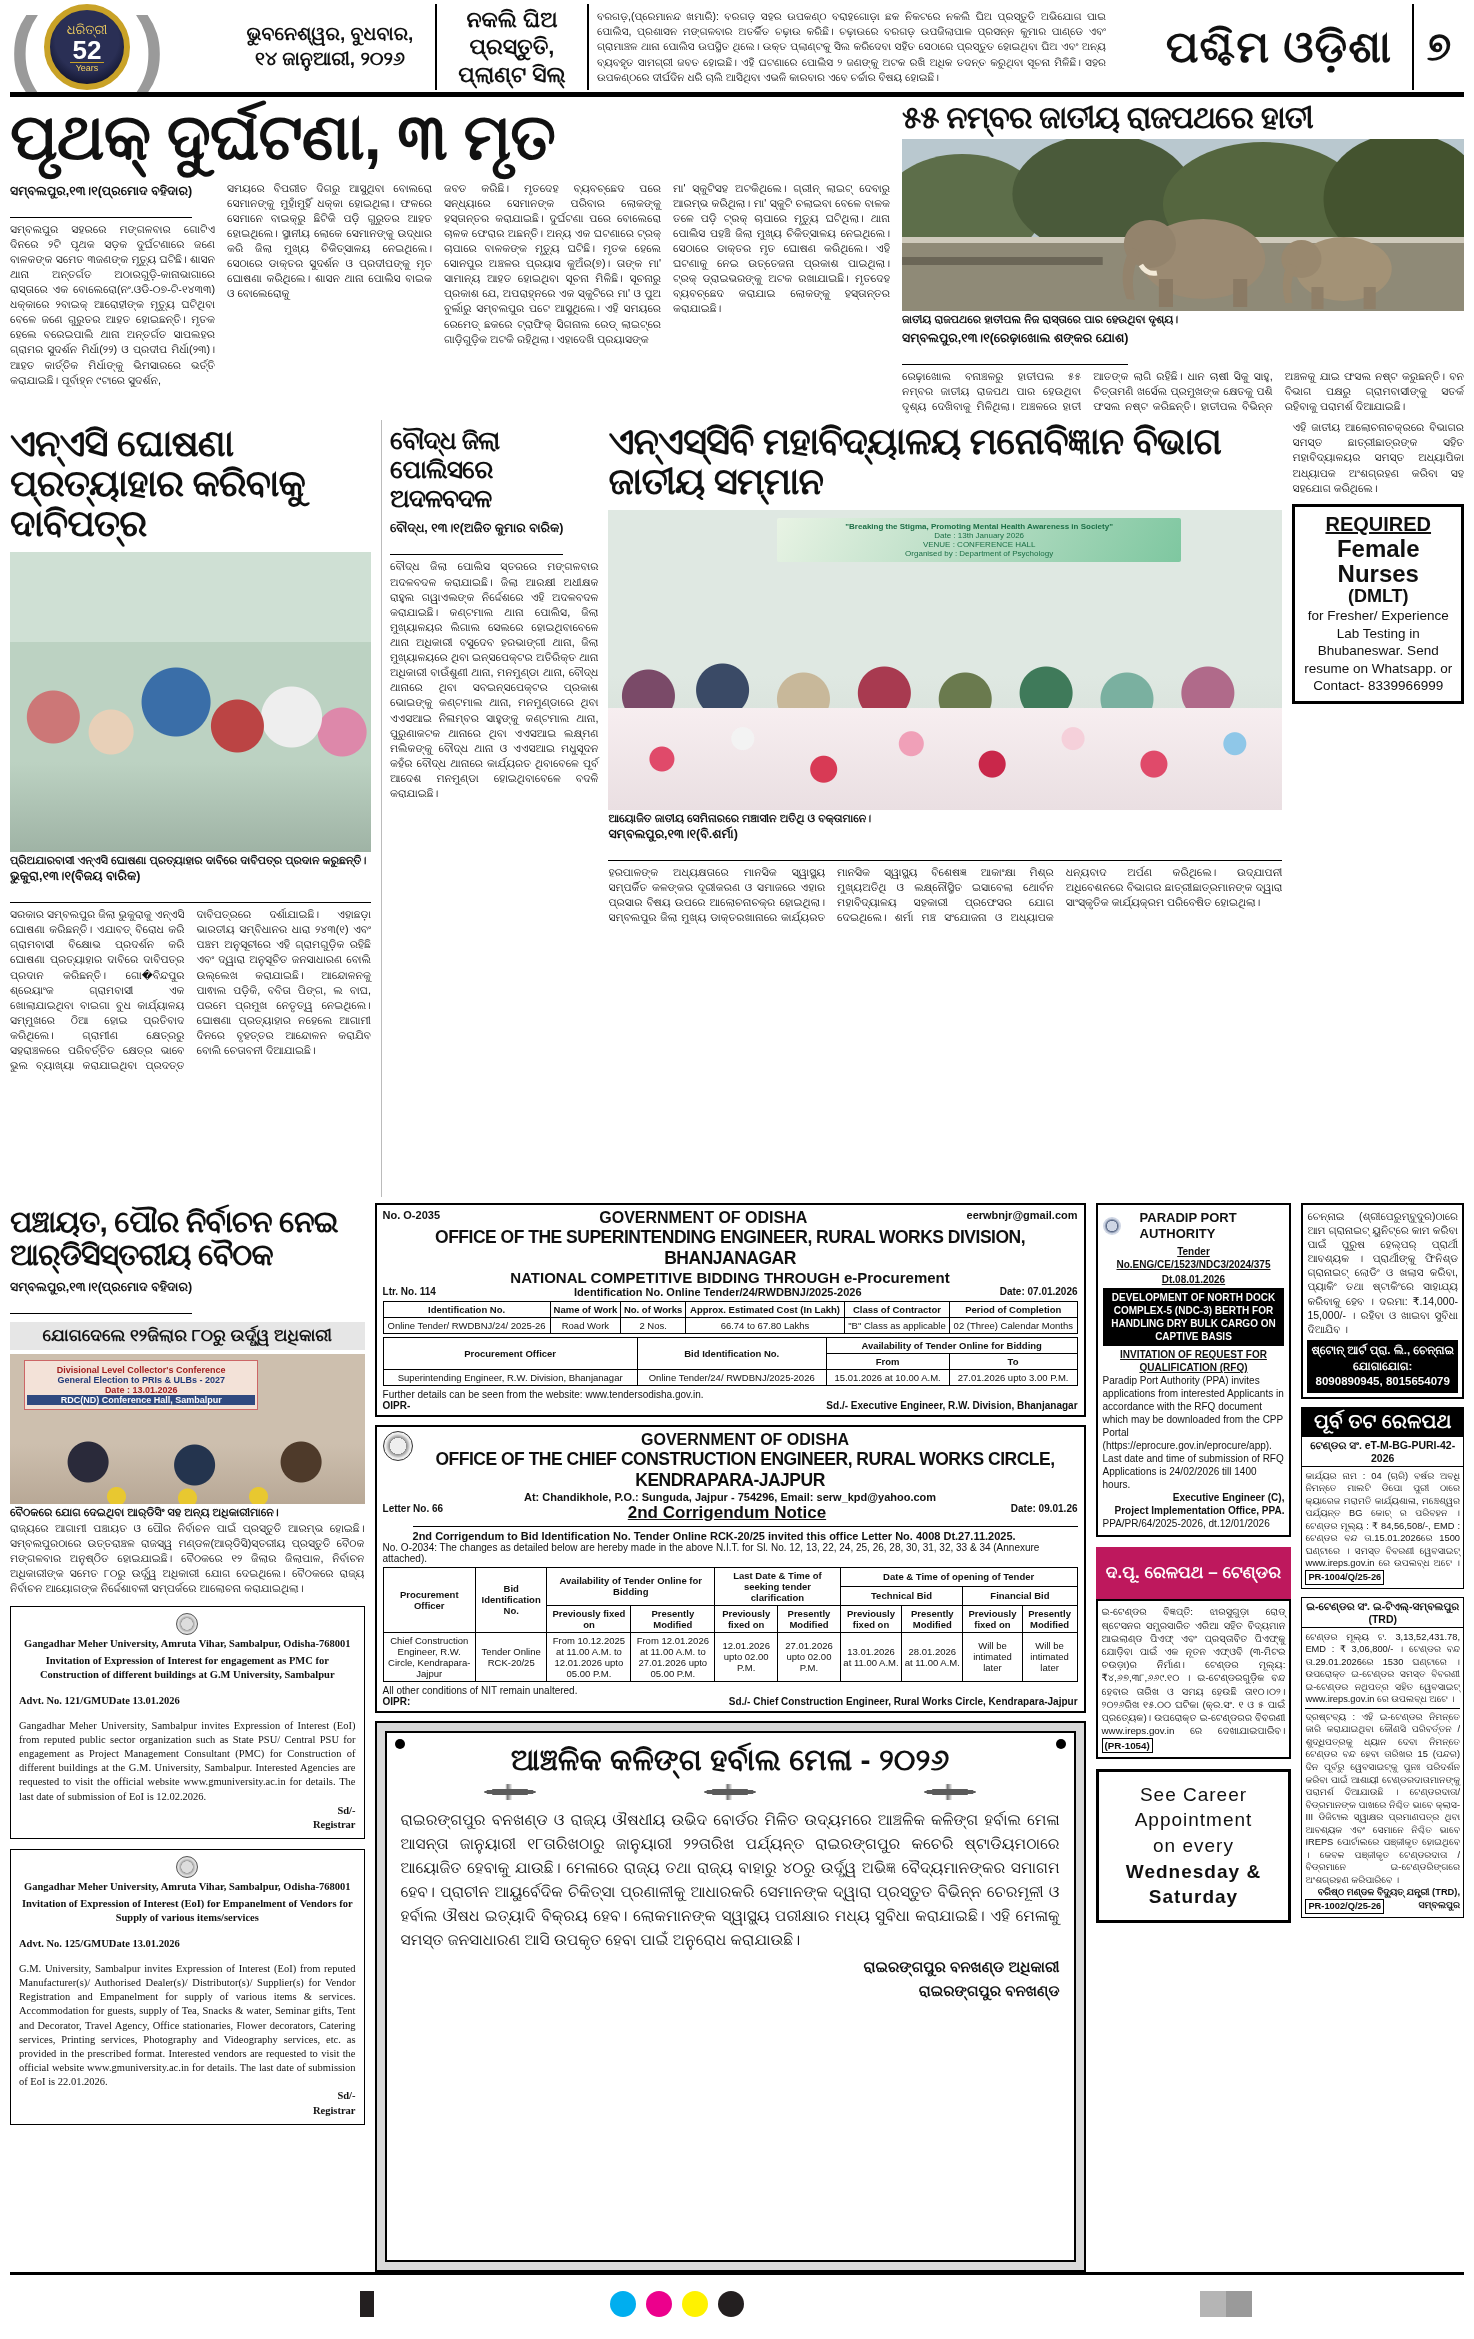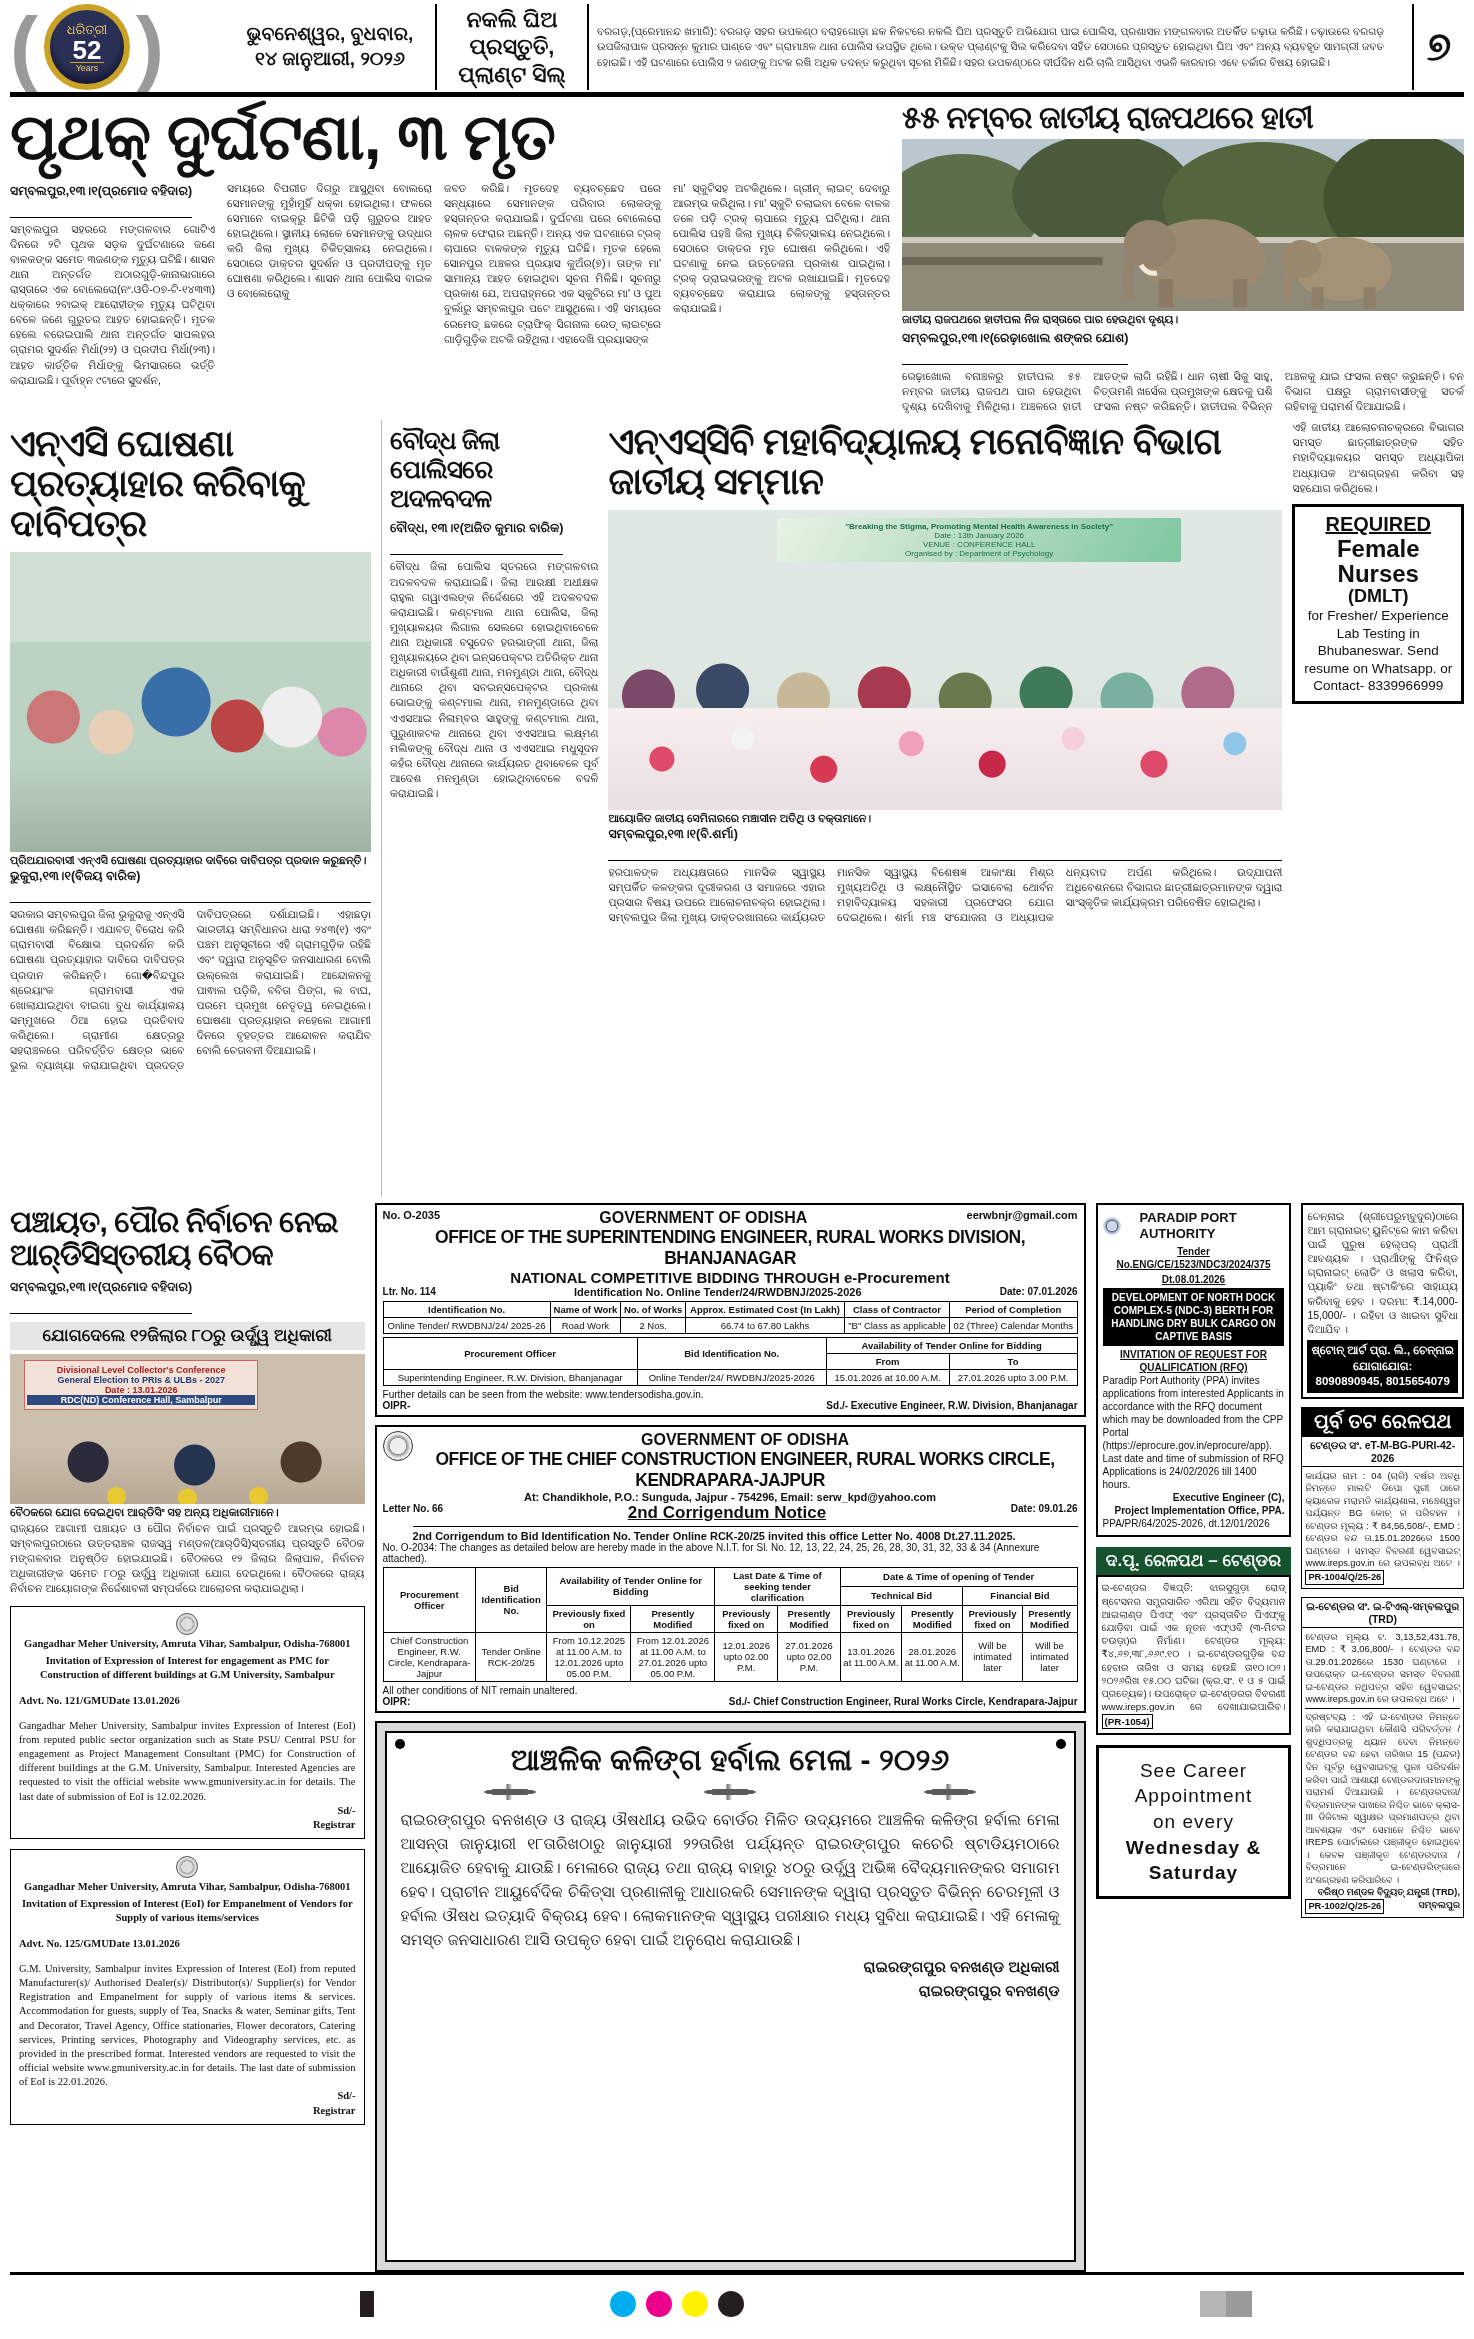--- a/index.html
+++ b/index.html
@@ -138,21 +138,21 @@
   .herbal-sign { text-align:right; font-weight:bold; font-size:15px; margin-top:6px; }
 
   .paradip { border:2px solid #000; padding:5px; font-size:10px; line-height:1.3; }
   .paradip .h { display:flex; align-items:center; gap:19px; justify-content:center; font-weight:bold; font-size:13px; }
   .paradip .crest { width:18px; height:18px; border-radius:50%; background:radial-gradient(circle,#cfd6e4 40%, #4a5a7a 41%, #cfd6e4 60%); flex:none; }
   .paradip .tn { text-align:center; font-weight:bold; text-decoration:underline; margin:2px 0; }
   .paradip .blk { background:#000; color:#fff; font-weight:bold; text-align:center; padding:3px 2px; margin:2px 0; }
   .paradip .inv { text-align:center; font-weight:bold; text-decoration:underline; }
   .paradip .sig { text-align:right; font-weight:bold; }
 
-  .blackbar { background:#14532d; color:#fff; font-weight:bold; text-align:center; font-size:17px; padding:4px 2px; }
+  .blackbar { background:#be185d; color:#fff; font-weight:bold; text-align:center; font-size:17px; padding:16px 2px; }
   .odad { border:2px solid #000; padding:4px; font-size:9.8px; line-height:1.35; text-align:justify; }
 
   .career { border:3px solid #000; padding:10px 4px; text-align:center; font-size:19px; line-height:1.35; letter-spacing:1px; }
 
   .classified { border:2px solid #000; padding:4px; font-size:10.5px; line-height:1.35; text-align:justify; }
   .classified .contact { background:#000; color:#fff; text-align:center; font-weight:bold; padding:3px 2px; margin-top:4px; font-size:11.5px; }
   .ecor-h { background:#000; color:#fff; text-align:center; font-weight:bold; font-size:20px; padding:3px 0; }
   .ecor-t { border:1px solid #000; text-align:center; font-weight:bold; font-size:10.5px; padding:2px; }
   .ecor-b { font-size:9.3px; line-height:1.35; text-align:justify; border:1px solid #000; border-top:none; padding:3px; }
   .prbox { display:inline-block; border:1px solid #000; padding:0 2px; font-weight:bold; }
@@ -177,20 +177,21 @@
         <div class="logo-name">ଧରିତ୍ରୀ</div>
         <div class="logo-years">52</div>
         <div class="logo-years-label">Years</div>
       </div>
       <span class="paren">)</span>
     </div>
     <div class="mast-date">ଭୁବନେଶ୍ୱର, ବୁଧବାର, ୧୪ ଜାନୁଆରୀ, ୨୦୨୬</div>
     <div class="vrule"></div>
     <div class="brief-title">ନକଲି ଘିଅ ପ୍ରସ୍ତୁତି, ପ୍ଲାଣ୍ଟ ସିଲ୍</div>
     <div class="brief-text">ବରଗଡ଼,(ପ୍ରେମାନନ୍ଦ ଖମାରି): ବରଗଡ଼ ସହର ଉପକଣ୍ଠ ବରାହଗୋଡ଼ା ଛକ ନିକଟରେ ନକଲି ଘିଅ ପ୍ରସ୍ତୁତି ଅଭିଯୋଗ ପାଇ ପୋଲିସ, ପ୍ରଶାସନ ମଙ୍ଗଳବାର ଅତର୍କିତ ଚଢ଼ାଉ କରିଛି। ଚଢ଼ାଉରେ ବରଗଡ଼ ଉପଜିଲାପାଳ ପ୍ରସନ୍ନ କୁମାର ପାଣ୍ଡେ ଏବଂ ଗ୍ରାମାଞ୍ଚଳ ଥାନା ପୋଲିସ ଉପସ୍ଥିତ ଥିଲେ। ଉକ୍ତ ପ୍ଲାଣ୍ଟକୁ ସିଲ କରିଦେବା ସହିତ ସେଠାରେ ପ୍ରସ୍ତୁତ ହୋଇଥିବା ଘିଅ ଏବଂ ଅନ୍ୟ ବ୍ୟବହୃତ ସାମଗ୍ରୀ ଜବତ ହୋଇଛି। ଏହି ଘଟଣାରେ ପୋଲିସ ୨ ଜଣଙ୍କୁ ଅଟକ ରଖି ଅଧିକ ତଦନ୍ତ କରୁଥିବା ସୂଚନା ମିଳିଛି। ସହର ଉପକଣ୍ଠରେ ଦୀର୍ଘଦିନ ଧରି ଚାଲି ଆସିଥିବା ଏଭଳି କାରବାର ଏବେ ଚର୍ଚ୍ଚାର ବିଷୟ ହୋଇଛି।</div>
+    <div class="section-name">ପଶ୍ଚିମ ଓଡ଼ିଶା</div>
     <div class="page-no">୭</div>
   </div>
   <div class="black-rule"></div>
 
   <div class="bandB">
     <div class="lead">
       <div class="hl lead-hl">ପୃଥକ୍ ଦୁର୍ଘଟଣା, ୩ ମୃତ</div>
       <div class="lead-flex">
         <div class="lead-colA">
           <span class="dl">ସମ୍ବଲପୁର,୧୩।୧(ପ୍ରମୋଦ ବହିଦାର)</span>

